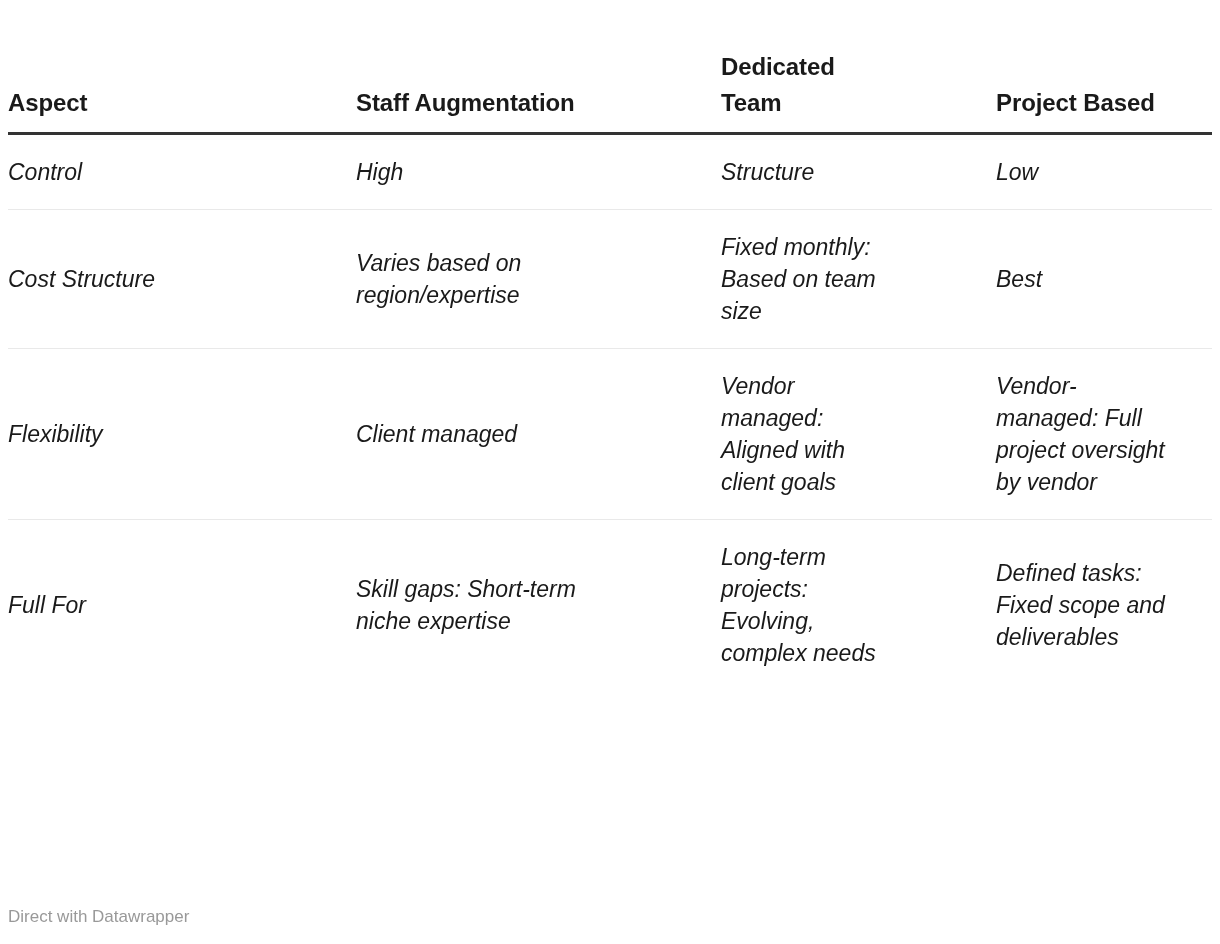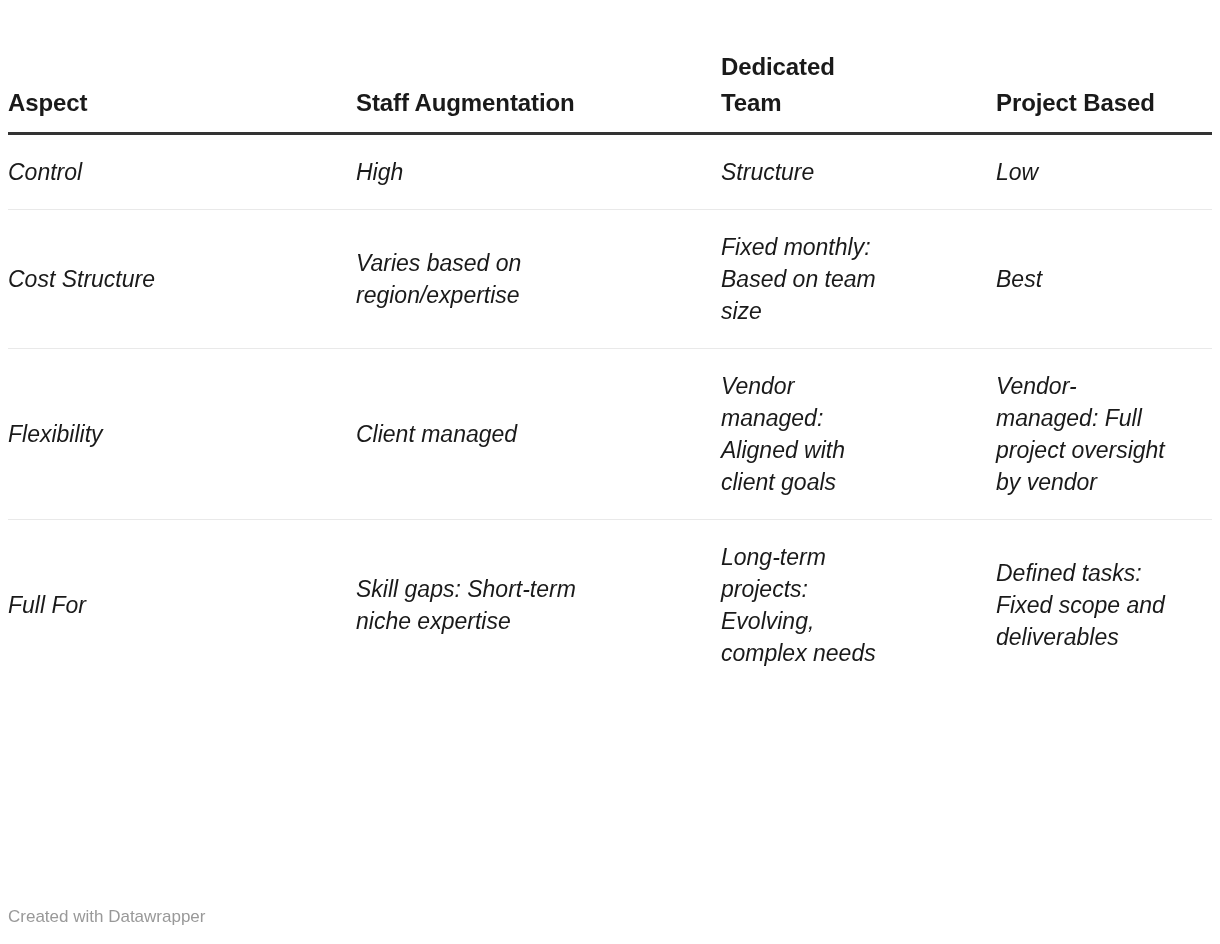--- a/index.html
+++ b/index.html
@@ -143,15 +143,15 @@
 projects:
 Evolving,
 complex needs</td>
         <td class="col-last">Defined tasks:
 Fixed scope and
 deliverables</td>
       </tr>
     </tbody>
   </table>
 
-  <div class="footer">Created with Datawrapper</div>
+  <div class="footer">Direct with Datawrapper</div>
 
 </div>
 
 </body></html>

